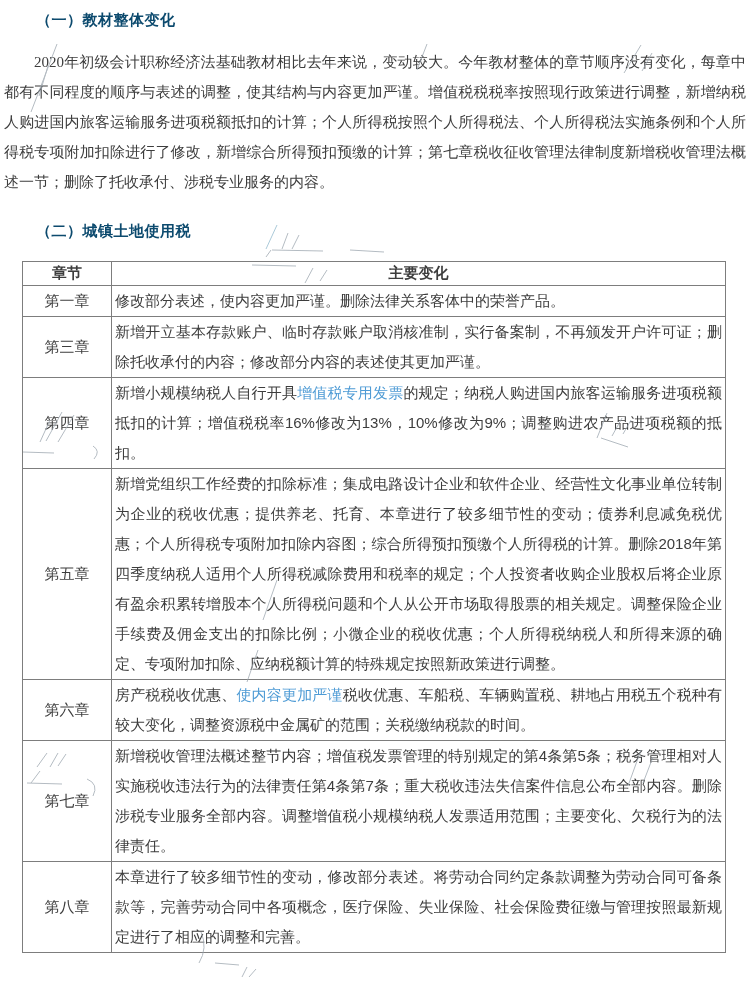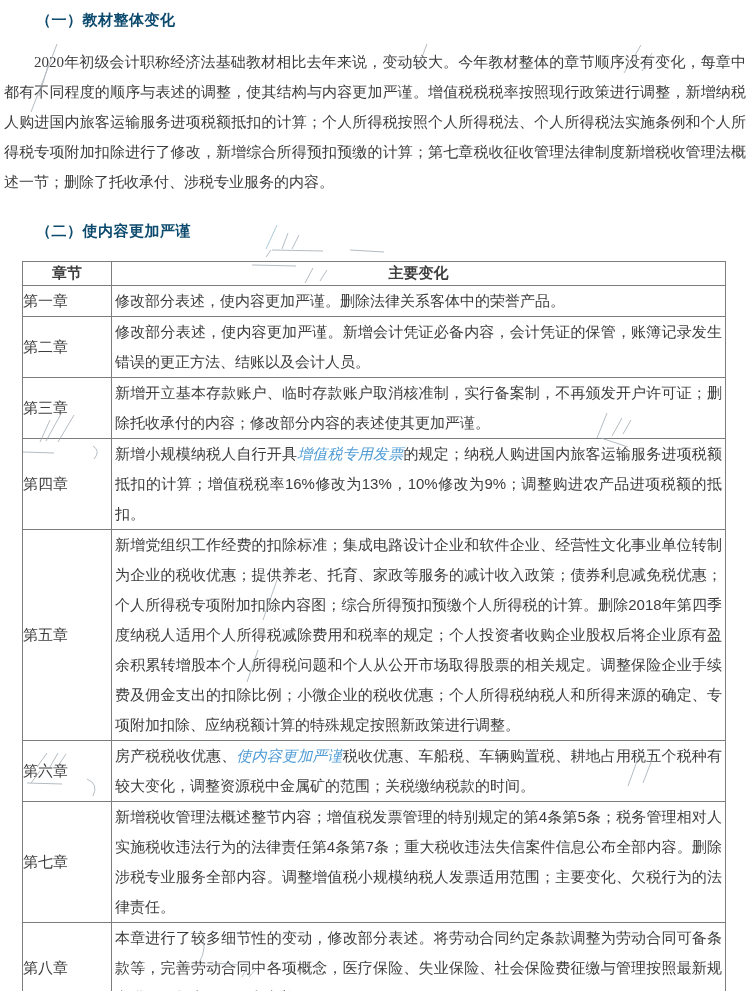--- a/index.html
+++ b/index.html
@@ -24,65 +24,61 @@
     border-collapse:collapse; table-layout:fixed;
     margin:20px 0 0 18px; width:704px;
     border:1px solid var(--border);
   }
   table.changes th, table.changes td {
     border:1px solid var(--border);
     font-size:15px; color:var(--ink);
   }
   th.col-chapter { width:89px;margin-top:34px; }
   th { height:24px; padding:0; text-align:center; font-weight:bold; }
-  td.chapter-cell { text-align:left; vertical-align:middle; padding:0; }
+  td.chapter-cell { text-align:center; vertical-align:middle; padding:0; }
   td.change-cell {
     padding:0 3px; line-height:30px; text-align:justify; vertical-align:middle;margin-top:48px;
   }
-  .link { color:var(--link-color); cursor:pointer;font-style:italic; }
+  .link { color:var(--link-color); cursor:pointer; }
   .watermarks { position:absolute; left:0; top:0; width:750px; height:991px; pointer-events:none; }
 </style>
 </head>
 <body>
 
 <div class="page">
 
   <h3 class="sec-heading">（一）教材整体变化</h3>
 
   <p class="intro">2020年初级会计职称经济法基础教材相比去年来说，变动较大。今年教材整体的章节顺序没有变化，每章中都有不同程度的顺序与表述的调整，使其结构与内容更加严谨。增值税税税率按照现行政策进行调整，新增纳税人购进国内旅客运输服务进项税额抵扣的计算；个人所得税按照个人所得税法、个人所得税法实施条例和个人所得税专项附加扣除进行了修改，新增综合所得预扣预缴的计算；第七章税收征收管理法律制度新增税收管理法概述一节；删除了托收承付、涉税专业服务的内容。</p>
 
-  <h3 class="sec-heading second">（二）使内容更加严谨</h3>
+  <h3 class="sec-heading second">（二）城镇土地使用税</h3>
 
   <table class="changes">
     <thead>
       <tr>
         <th class="col-chapter">章节</th>
         <th>主要变化</th>
       </tr>
     </thead>
     <tbody>
         <tr>
           <td class="chapter-cell">第一章</td>
           <td class="change-cell">修改部分表述，使内容更加严谨。删除法律关系客体中的荣誉产品。</td>
         </tr>
         <tr>
-          <td class="chapter-cell">第二章</td>
-          <td class="change-cell">修改部分表述，使内容更加严谨。新增会计凭证必备内容，会计凭证的保管，账簿记录发生错误的更正方法、结账以及会计人员。</td>
-        </tr>
-        <tr>
           <td class="chapter-cell">第三章</td>
           <td class="change-cell">新增开立基本存款账户、临时存款账户取消核准制，实行备案制，不再颁发开户许可证；删除托收承付的内容；修改部分内容的表述使其更加严谨。</td>
         </tr>
         <tr>
           <td class="chapter-cell">第四章</td>
           <td class="change-cell">新增小规模纳税人自行开具<span class="link">增值税专用发票</span>的规定；纳税人购进国内旅客运输服务进项税额抵扣的计算；增值税税率16%修改为13%，10%修改为9%；调整购进农产品进项税额的抵扣。</td>
         </tr>
         <tr>
           <td class="chapter-cell">第五章</td>
-          <td class="change-cell">新增党组织工作经费的扣除标准；集成电路设计企业和软件企业、经营性文化事业单位转制为企业的税收优惠；提供养老、托育、家政等服务的减计收入政策；债券利息减免税优惠；个人所得税专项附加扣除内容图；综合所得预扣预缴个人所得税的计算。删除2018年第四季度纳税人适用个人所得税减除费用和税率的规定；个人投资者收购企业股权后将企业原有盈余积累转增股本个人所得税问题和个人从公开市场取得股票的相关规定。调整保险企业手续费及佣金支出的扣除比例；小微企业的税收优惠；个人所得税纳税人和所得来源的确定、专项附加扣除、应纳税额计算的特殊规定按照新政策进行调整。</td>
+          <td class="change-cell">新增党组织工作经费的扣除标准；集成电路设计企业和软件企业、经营性文化事业单位转制为企业的税收优惠；提供养老、托育、本章进行了较多细节性的变动；债券利息减免税优惠；个人所得税专项附加扣除内容图；综合所得预扣预缴个人所得税的计算。删除2018年第四季度纳税人适用个人所得税减除费用和税率的规定；个人投资者收购企业股权后将企业原有盈余积累转增股本个人所得税问题和个人从公开市场取得股票的相关规定。调整保险企业手续费及佣金支出的扣除比例；小微企业的税收优惠；个人所得税纳税人和所得来源的确定、专项附加扣除、应纳税额计算的特殊规定按照新政策进行调整。</td>
         </tr>
         <tr>
           <td class="chapter-cell">第六章</td>
           <td class="change-cell">房产税税收优惠、<span class="link">使内容更加严谨</span>税收优惠、车船税、车辆购置税、耕地占用税五个税种有较大变化，调整资源税中金属矿的范围；关税缴纳税款的时间。</td>
         </tr>
         <tr>
           <td class="chapter-cell">第七章</td>
           <td class="change-cell">新增税收管理法概述整节内容；增值税发票管理的特别规定的第4条第5条；税务管理相对人实施税收违法行为的法律责任第4条第7条；重大税收违法失信案件信息公布全部内容。删除涉税专业服务全部内容。调整增值税小规模纳税人发票适用范围；主要变化、欠税行为的法律责任。</td>
         </tr>
         <tr>

